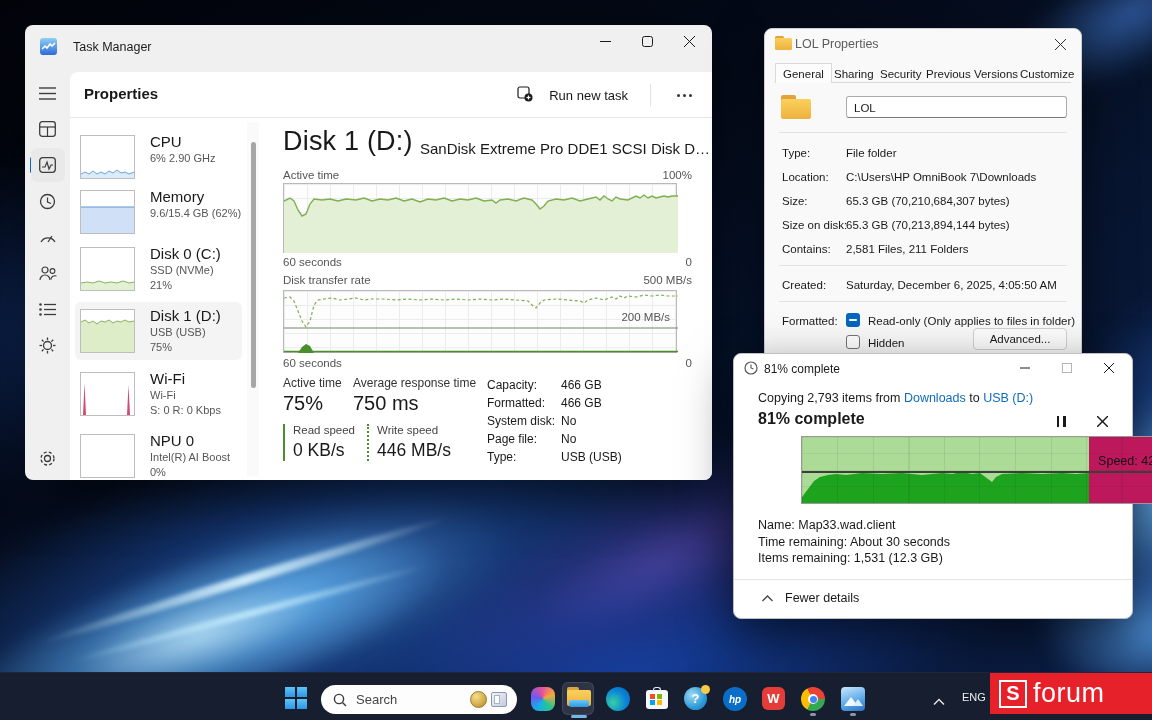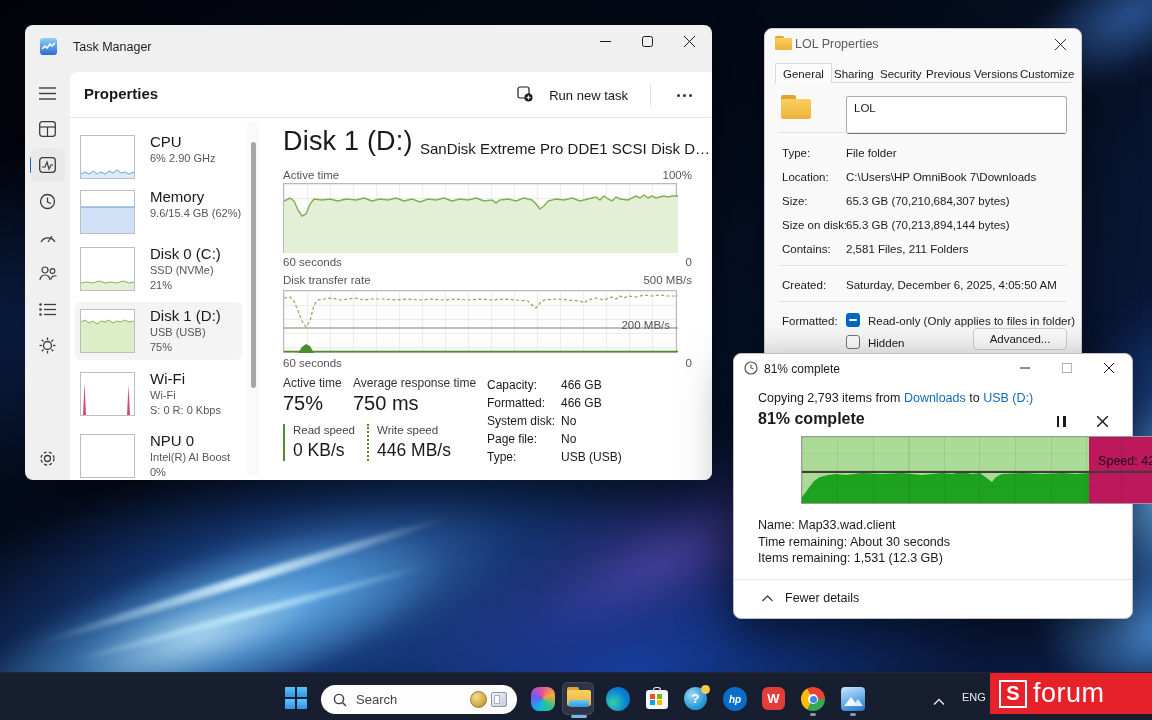--- a/index.html
+++ b/index.html
@@ -63,21 +63,21 @@
   #props .px{position:absolute;right:4px;top:2px;width:34px;height:26px;display:flex;align-items:center;justify-content:center;}
   .tabs{position:absolute;left:10px;right:10px;top:34px;height:20px;border-bottom:1px solid #d9d9d9;font-size:11.5px;color:#1a1a1a;}
   .tab{position:absolute;top:2px;height:18px;padding:3px 7px 0 7px;white-space:nowrap;}
   .tab.sel{top:0;height:20px;background:#fcfcfc;border:1px solid #d9d9d9;border-bottom:none;padding-top:4px;}
   .plbl{position:absolute;left:17px;font-size:11.5px;color:#1a1a1a;white-space:nowrap;}
   .pval{position:absolute;left:81px;font-size:11.5px;color:#1a1a1a;white-space:nowrap;}
   .psep{position:absolute;left:14px;right:14px;height:1px;background:#e2e2e2;}
   .folder28{position:absolute;left:16px;top:66px;width:30px;height:24px;}
   .folder28 .fback{width:15px;height:6px;border-radius:2px 2px 0 0;}
   .folder28 .ffront{top:4px;border-radius:2px;}
-  .pinput{position:absolute;left:81px;top:67px;width:221px;height:38px;background:#fff;border:1px solid #ababab;border-bottom:1px solid #7a7a7a;border-radius:3px;font-size:11.5px;color:#1a1a1a;padding:5px 0 0 7px;}
+  .pinput{position:absolute;left:81px;top:67px;width:221px;height:22px;background:#fff;border:1px solid #ababab;border-bottom:1px solid #7a7a7a;border-radius:3px;font-size:11.5px;color:#1a1a1a;padding:5px 0 0 7px;}
   .cb{position:absolute;width:14px;height:14px;border-radius:3px;}
   .cb.ind{background:#0067c0;}
   .cb.ind::after{content:"";position:absolute;left:3px;top:6px;width:8px;height:2px;background:#fff;border-radius:1px;}
   .cb.off{background:#fff;border:1px solid #767676;}
   .advbtn{position:absolute;left:208px;top:299px;width:94px;height:22px;background:#fdfdfd;border:1px solid #d1d1d1;border-radius:4px;font-size:11.5px;color:#1a1a1a;text-align:center;padding-top:4px;}
   
   #copy{left:733px;top:353px;width:400px;height:266px;background:#fff;z-index:4;border:1px solid #bfbfbf;}
   #copy .ctitle{position:absolute;left:30px;top:8px;font-size:12px;color:#1a1a1a;}
   #copy .clock{position:absolute;left:10px;top:7px;}
   #copy .cwb{position:absolute;top:0;display:flex;}
@@ -333,21 +333,21 @@
         <div class="axlbl" style="right:20px;top:138px;">0</div>
         <div class="axlbl" style="left:18px;top:156px;">Disk transfer rate</div>
         <div class="axlbl" style="right:20px;top:156px;">500 MB/s</div>
         <div class="chart" style="top:172px;height:63px;">
           <svg width="394" height="62">
               <line x1="0" y1="37" x2="394" y2="37" stroke="#73876b" stroke-width="1.2"></line>
               <line x1="0" y1="60.5" x2="394" y2="60.5" stroke="#4a8f2c" stroke-width="1.4"></line>
               <path d="M14,62 L18,56 22,53 26,55 30,62 Z" fill="#4a8f2c"></path>
               <polyline points="0,7 6,6 10,10 14,20 18,30 22,36 26,30 30,14 34,9 40,8 48,7 56,9 64,8 72,7 80,9 88,8 100,8 112,9 124,8 136,9 148,8 160,9 172,8 184,9 196,8 208,9 220,8 232,9 244,10 248,14 252,17 256,12 260,9 272,8 284,9 296,10 300,12 304,9 312,7 320,9 328,6 332,8 336,5 340,7 344,5 352,6 360,4 368,5 376,4 384,5 394,5" fill="none" stroke="#7fae53" stroke-width="1.2" stroke-dasharray="3,2.4"></polyline>
             </svg>
-          <div class="lab200" style="top:28px;">200 MB/s</div>
+          <div class="lab200" style="top:20px;">200 MB/s</div>
         </div>
         <div class="axlbl" style="left:18px;top:239px;">60 seconds</div>
         <div class="axlbl" style="right:20px;top:239px;">0</div>
         <div style="position:absolute;left:18px;top:258px;" class="statlbl">Active time</div>
         <div style="position:absolute;left:18px;top:274px;" class="statval">75%</div>
         <div style="position:absolute;left:88px;top:258px;" class="statlbl">Average response time</div>
         <div style="position:absolute;left:88px;top:274px;" class="statval">750 ms</div>
         <div class="rstat" style="left:222px;top:258px;">Capacity:</div>
         <div class="rstat" style="left:296px;top:258px;">466 GB</div>
         <div class="rstat" style="left:222px;top:276px;">Formatted:</div>

